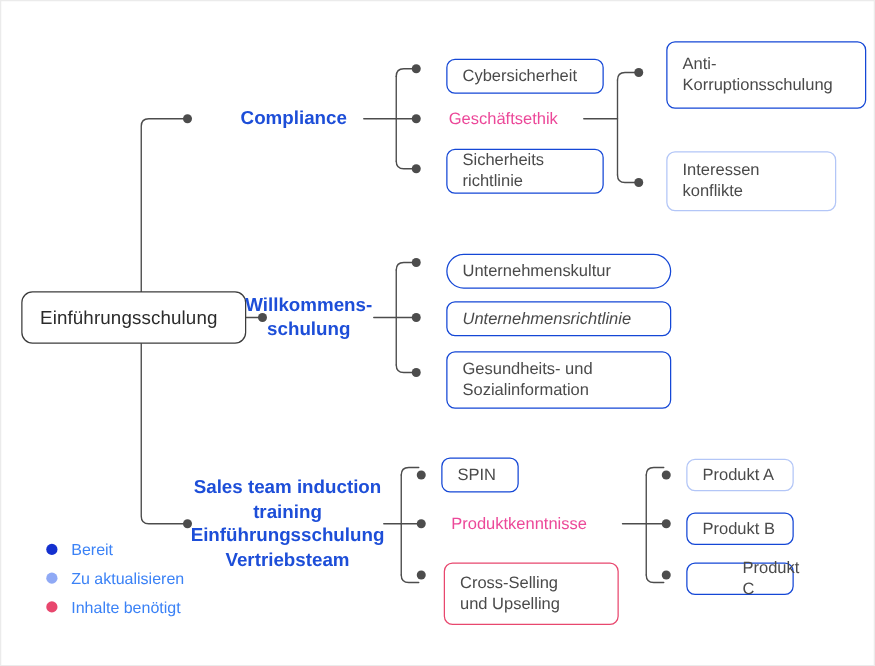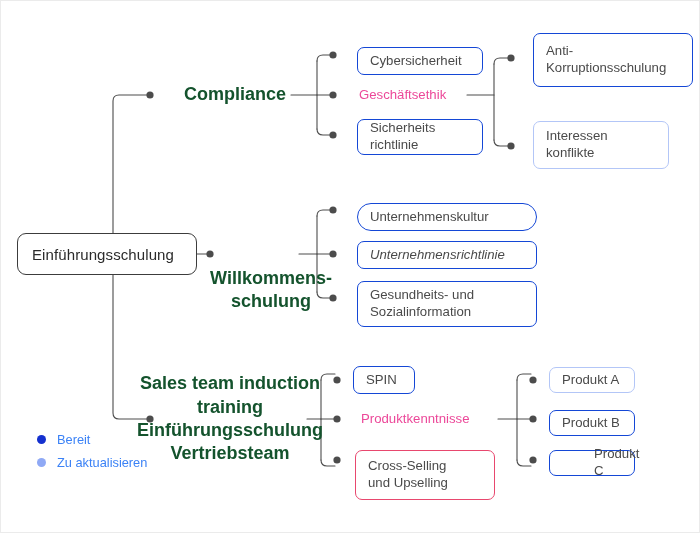--- a/index.html
+++ b/index.html
@@ -48,22 +48,22 @@
   .b-ready{border-color:#1447d6;}
   .b-update{border-color:#b3c6f7;}
   .b-needs{border-color:#e8476e;}
   .plain{
     color:#ec4899;
     font-size:13.2px;
     padding:0;
     line-height:1.28;
   }
   .branch-label{
-    color:#14532d;
-    font-size:18px;
+    color:#1d4ed8;
+    font-size:15px;
     font-weight:bold;
     line-height:1.3;
     text-align:center;
     justify-content:center;
   }
 
   
   #legend{
     position:absolute;
     left:36px;top:427px;
@@ -151,21 +151,21 @@
   </svg>
 
   <div class="node root" style="left:16px;top:232px;width:180px;height:42px;">
     <span>Einführungsschulung</span>
   </div>
 
   <div class="node branch-label" style="left:178px;top:83px;width:112px;height:22px;">
     <span>Compliance</span>
   </div>
 
-  <div class="node branch-label" style="left:224px;top:233px;width:92px;height:40px;margin-top:36px;">
+  <div class="node branch-label" style="left:200px;top:233px;width:92px;height:40px;">
     <span>Willkommens-
 schulung</span>
   </div>
 
   <div class="node branch-label" style="left:150px;top:381px;width:158px;height:74px;">
     <span>Sales team induction
 training
 Einführungsschulung
 Vertriebsteam</span>
   </div>
@@ -233,15 +233,19 @@
 
   <div id="legend">
     <div class="legend-row">
       <span class="legend-dot" style="background:#1430cf;"></span>
       <span class="legend-text">Bereit</span>
     </div>
     <div class="legend-row">
       <span class="legend-dot" style="background:#8fa9f5;"></span>
       <span class="legend-text">Zu aktualisieren</span>
     </div>
+    <div class="legend-row">
+      <span class="legend-dot" style="background:#e8476e;"></span>
+      <span class="legend-text">Inhalte benötigt</span>
+    </div>
   </div>
 
 </div>
 
 </body></html>

